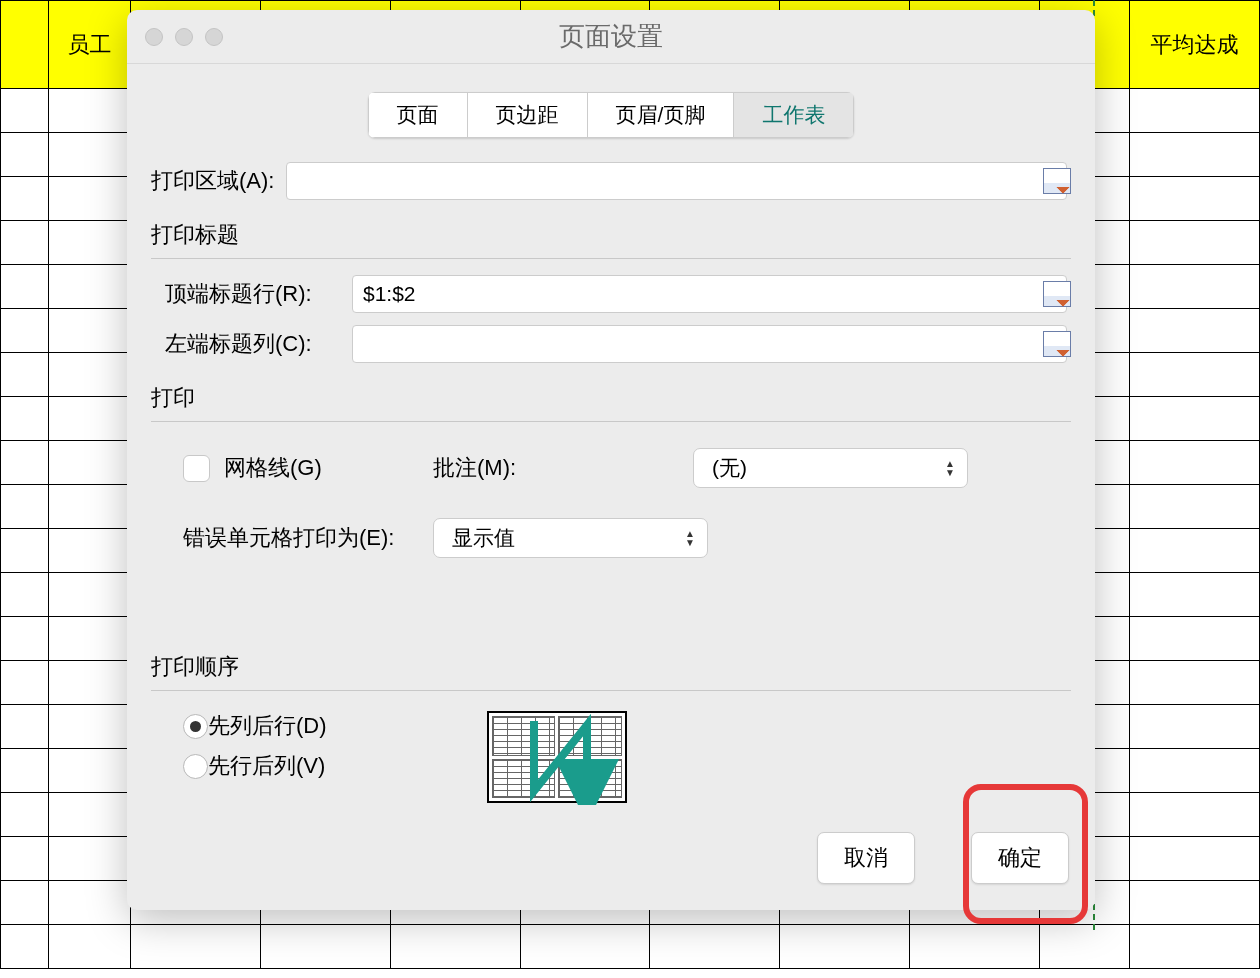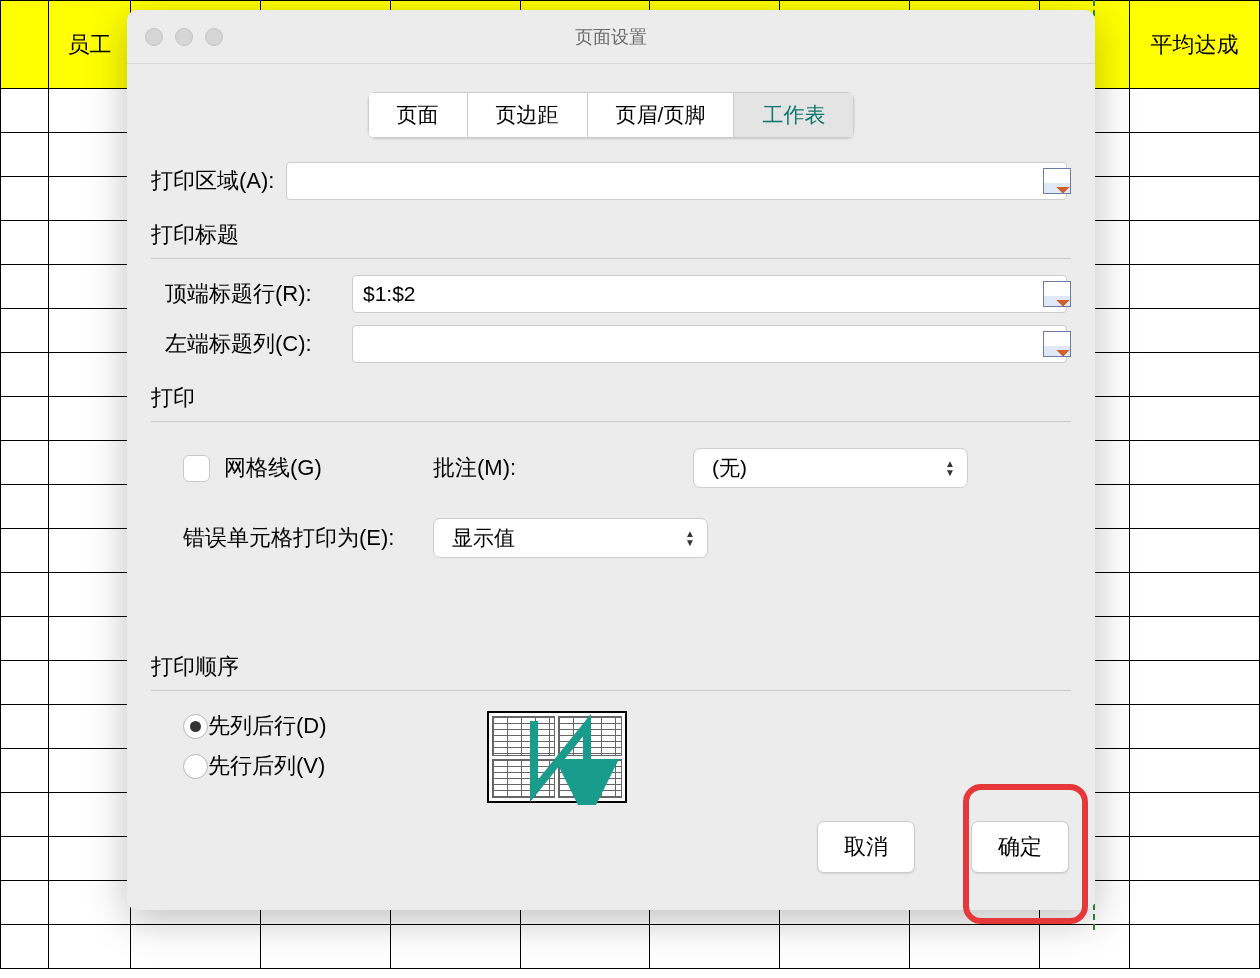--- a/index.html
+++ b/index.html
@@ -91,21 +91,21 @@
     .traffic-light {
       width: 18px;
       height: 18px;
       border-radius: 50%;
       background: #d6d6d6;
       border: 1px solid #c4c4c4;
     }
     .dialog-title {
       width: 100%;
       text-align: center;
-      font-size: 18px;
+      font-size: 26px;
       color: #6a6a6a;
       font-weight: 500;
     }
     
     .tabs {
       display: flex;
       justify-content: center;
       margin-top: 28px;
     }
     .tab-group {
@@ -299,21 +299,21 @@
       );
       background-color: #fff;
     }
     .order-arrow {
       position: absolute;
       pointer-events: none;
     }
     
     .dialog-buttons {
       position: absolute;
-      bottom: 37px;
+      bottom: 26px;
       right: 26px;
       display: flex;
       gap: 56px;
       align-items: flex-end;
     }
     .btn {
       background: #fff;
       border: 1px solid #ccc;
       border-radius: 7px;
       padding: 10px 26px;

